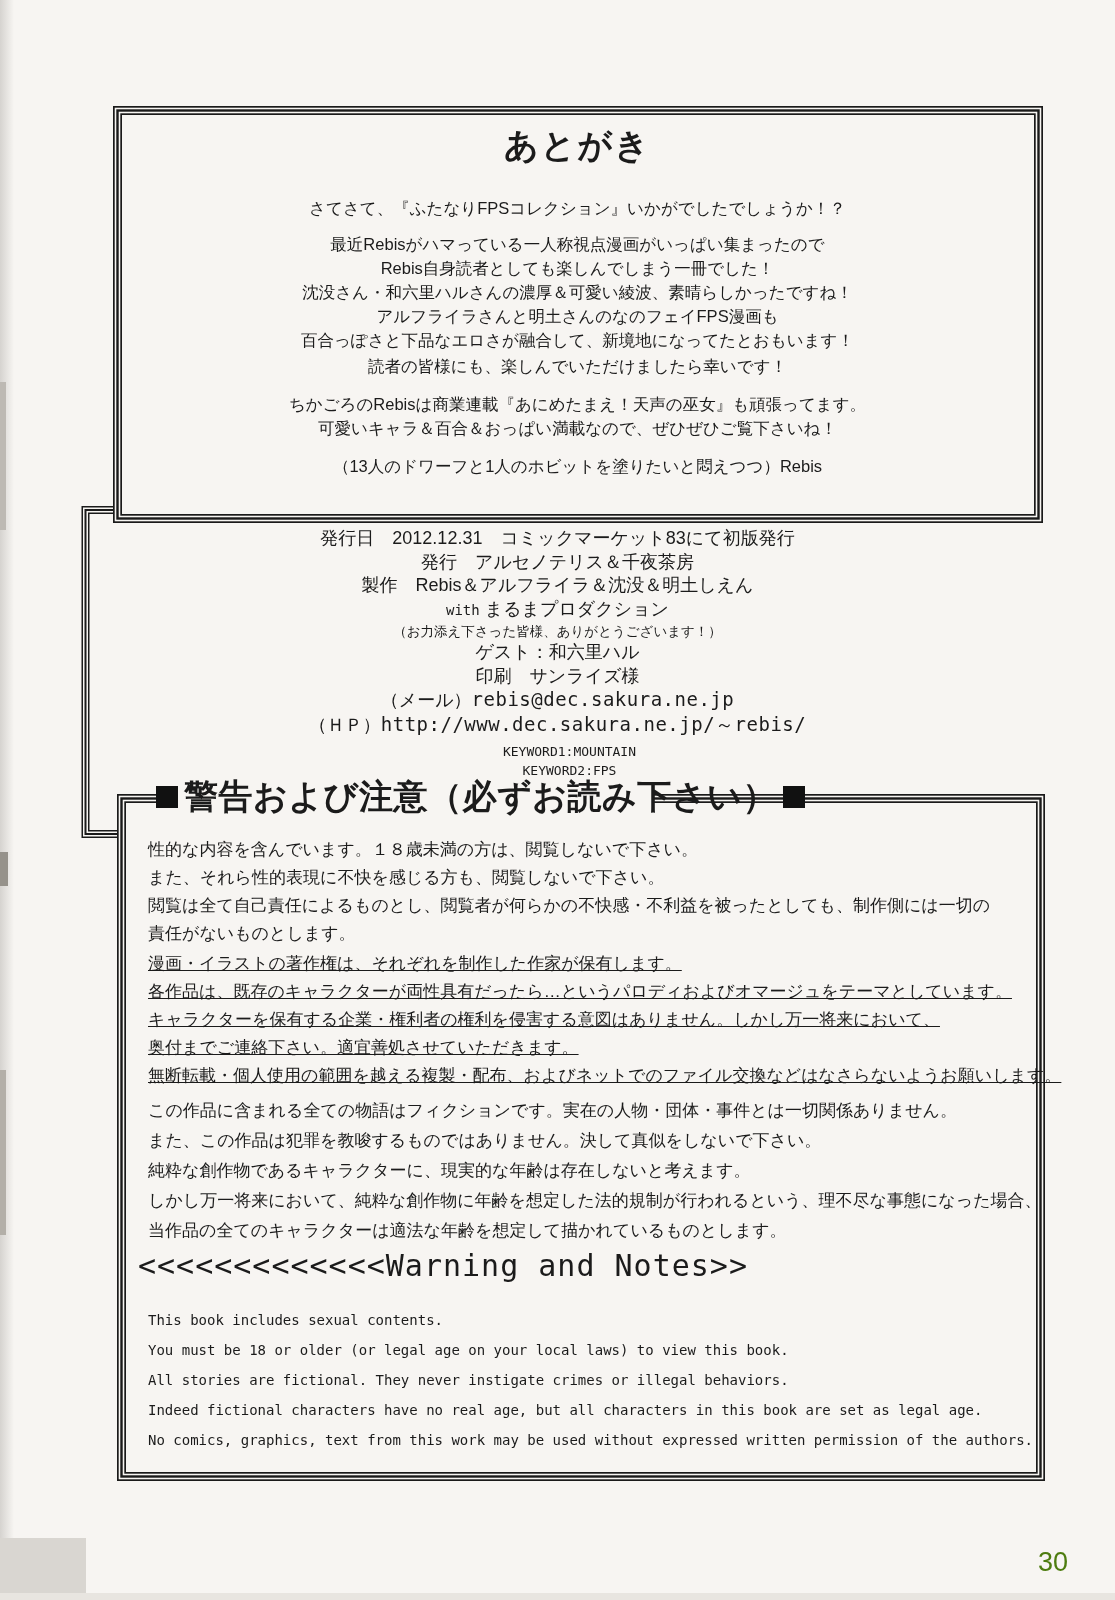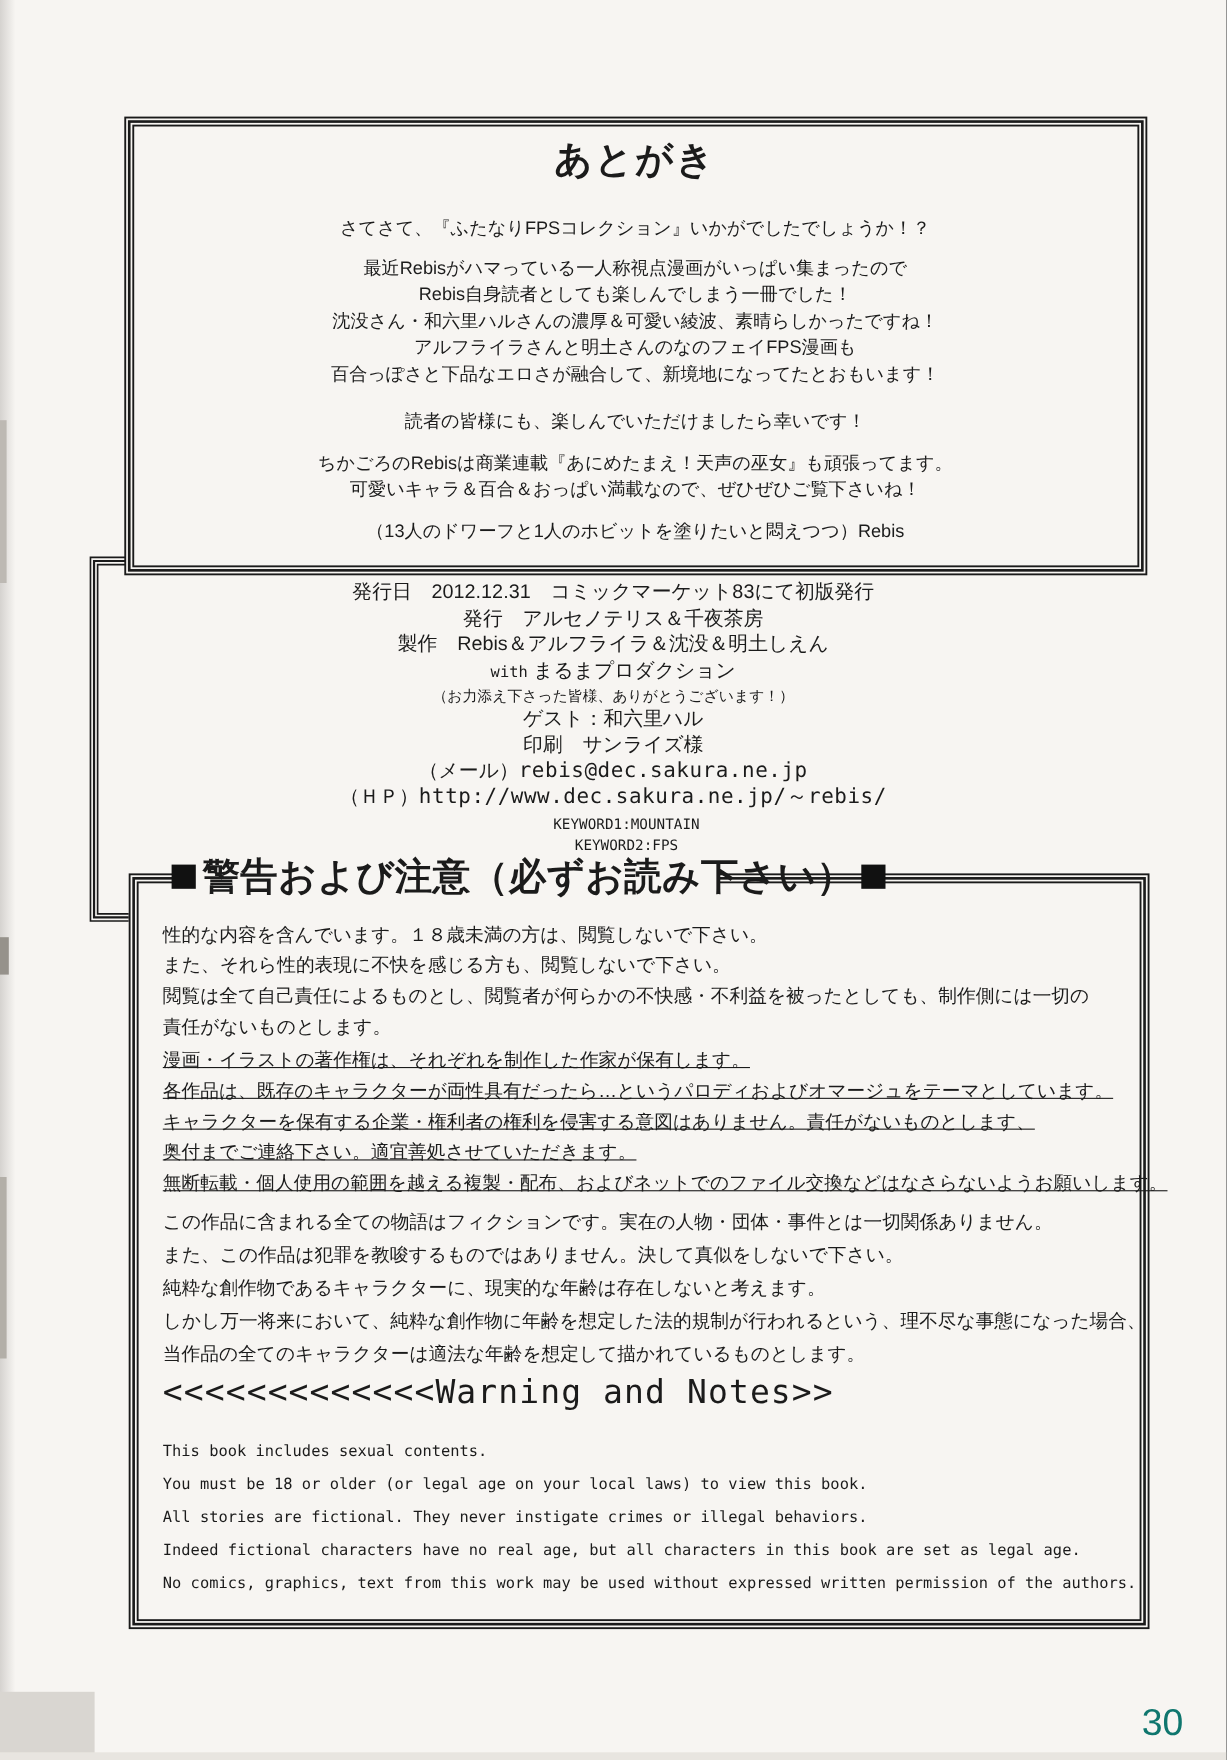--- a/index.html
+++ b/index.html
@@ -13,21 +13,21 @@
   }
   .abs{position:absolute;}
   svg.frame{position:absolute;left:0;top:0;pointer-events:none;}
 
   
   .aw-content{position:absolute;left:117px;top:110px;width:921px;text-align:center;}
   .aw-title{font-size:34px;font-weight:800;letter-spacing:2px;line-height:44px;margin-top:13px;}
   .aw-line{font-size:16.5px;line-height:24px;white-space:nowrap;}
   .aw-p1{margin-top:29px;}
   .aw-p2{margin-top:12px;}
-  .aw-p3{margin-top:19px;}
+  .aw-p3{margin-top:2px;}
   .aw-p4{margin-top:14px;}
   .aw-sign{margin-top:14px;}
 
   
   .colophon{position:absolute;left:0;top:527px;width:1115px;text-align:center;}
   .col-line{font-size:18px;line-height:23.5px;white-space:nowrap;}
   .col-small{font-size:13.5px;line-height:19px;}
   .mono{font-family:"DejaVu Sans Mono","Liberation Mono",monospace;}
   .with-label{font-size:14px;font-family:"DejaVu Sans Mono","Liberation Mono",monospace;}
   .mail-value{font-size:19px;letter-spacing:.5px;font-family:"DejaVu Sans Mono","Liberation Mono",monospace;}
@@ -39,25 +39,25 @@
   .blk-square{width:22px;height:22px;background:#111;flex:0 0 auto;}
   .warn-heading{font-size:34px;font-weight:700;letter-spacing:.5px;margin:0 6px;white-space:nowrap;}
 
   
   .warn-jp{position:absolute;left:148px;top:836px;width:892px;text-align:left;}
   .wj-line{font-size:17px;line-height:28px;white-space:nowrap;}
   .wj-b2{margin-top:2px;text-decoration:underline;}
   .wj-b2 .wj-line{line-height:28px;}
   .wj-b3{margin-top:6px;}
   .wj-b3 .wj-line{line-height:30px;}
-  .en-heading{position:absolute;left:148px;top:1246px;font-size:30px;letter-spacing:1px;line-height:40px;white-space:nowrap;font-family:"DejaVu Sans Mono","Liberation Mono",monospace;}
+  .en-heading{position:absolute;left:138px;top:1246px;font-size:30px;letter-spacing:1px;line-height:40px;white-space:nowrap;font-family:"DejaVu Sans Mono","Liberation Mono",monospace;}
   .warn-en{position:absolute;left:148px;top:1305px;width:900px;}
   .we-line{font-size:14px;line-height:30px;white-space:nowrap;font-family:"DejaVu Sans Mono","Liberation Mono",monospace;}
 
-  .page-number{position:absolute;left:1038px;top:1547px;font-size:34px;color:#0f766e;}
+  .page-number{position:absolute;left:1038px;top:1547px;font-size:27px;color:#4d7c0f;}
 
   
   .edge-shade{position:absolute;left:0;top:0;width:14px;height:1600px;
     background:linear-gradient(to right,rgba(60,55,50,.18),rgba(60,55,50,0));}
   .art1{left:0;top:382px;width:6px;height:148px;background:#bdb9b3;}
   .art2{left:0;top:852px;width:8px;height:34px;background:#96928b;}
   .art3{left:0;top:1070px;width:6px;height:165px;background:#b3afa8;}
   .art4{left:0;top:1538px;width:86px;height:62px;background:#d9d6d1;}
   .art5{left:0;top:1593px;width:1115px;height:7px;background:#e8e5e0;}
 </style>
@@ -140,21 +140,21 @@
   <div class="warn-jp">
     <div class="wj-b1">
       <div class="wj-line">性的な内容を含んでいます。１８歳未満の方は、閲覧しないで下さい。</div>
       <div class="wj-line">また、それら性的表現に不快を感じる方も、閲覧しないで下さい。</div>
       <div class="wj-line">閲覧は全て自己責任によるものとし、閲覧者が何らかの不快感・不利益を被ったとしても、制作側には一切の</div>
       <div class="wj-line">責任がないものとします。</div>
     </div>
     <div class="wj-b2">
       <div class="wj-line">漫画・イラストの著作権は、それぞれを制作した作家が保有します。</div>
       <div class="wj-line">各作品は、既存のキャラクターが両性具有だったら…というパロディおよびオマージュをテーマとしています。</div>
-      <div class="wj-line">キャラクターを保有する企業・権利者の権利を侵害する意図はありません。責任がないものとします、</div>
+      <div class="wj-line">キャラクターを保有する企業・権利者の権利を侵害する意図はありません。しかし万一将来において、</div>
       <div class="wj-line">奥付までご連絡下さい。適宜善処させていただきます。</div>
       <div class="wj-line">無断転載・個人使用の範囲を越える複製・配布、およびネットでのファイル交換などはなさらないようお願いします。</div>
     </div>
     <div class="wj-b3">
       <div class="wj-line">この作品に含まれる全ての物語はフィクションです。実在の人物・団体・事件とは一切関係ありません。</div>
       <div class="wj-line">また、この作品は犯罪を教唆するものではありません。決して真似をしないで下さい。</div>
       <div class="wj-line">純粋な創作物であるキャラクターに、現実的な年齢は存在しないと考えます。</div>
       <div class="wj-line">しかし万一将来において、純粋な創作物に年齢を想定した法的規制が行われるという、理不尽な事態になった場合、</div>
       <div class="wj-line">当作品の全てのキャラクターは適法な年齢を想定して描かれているものとします。</div>
     </div>

